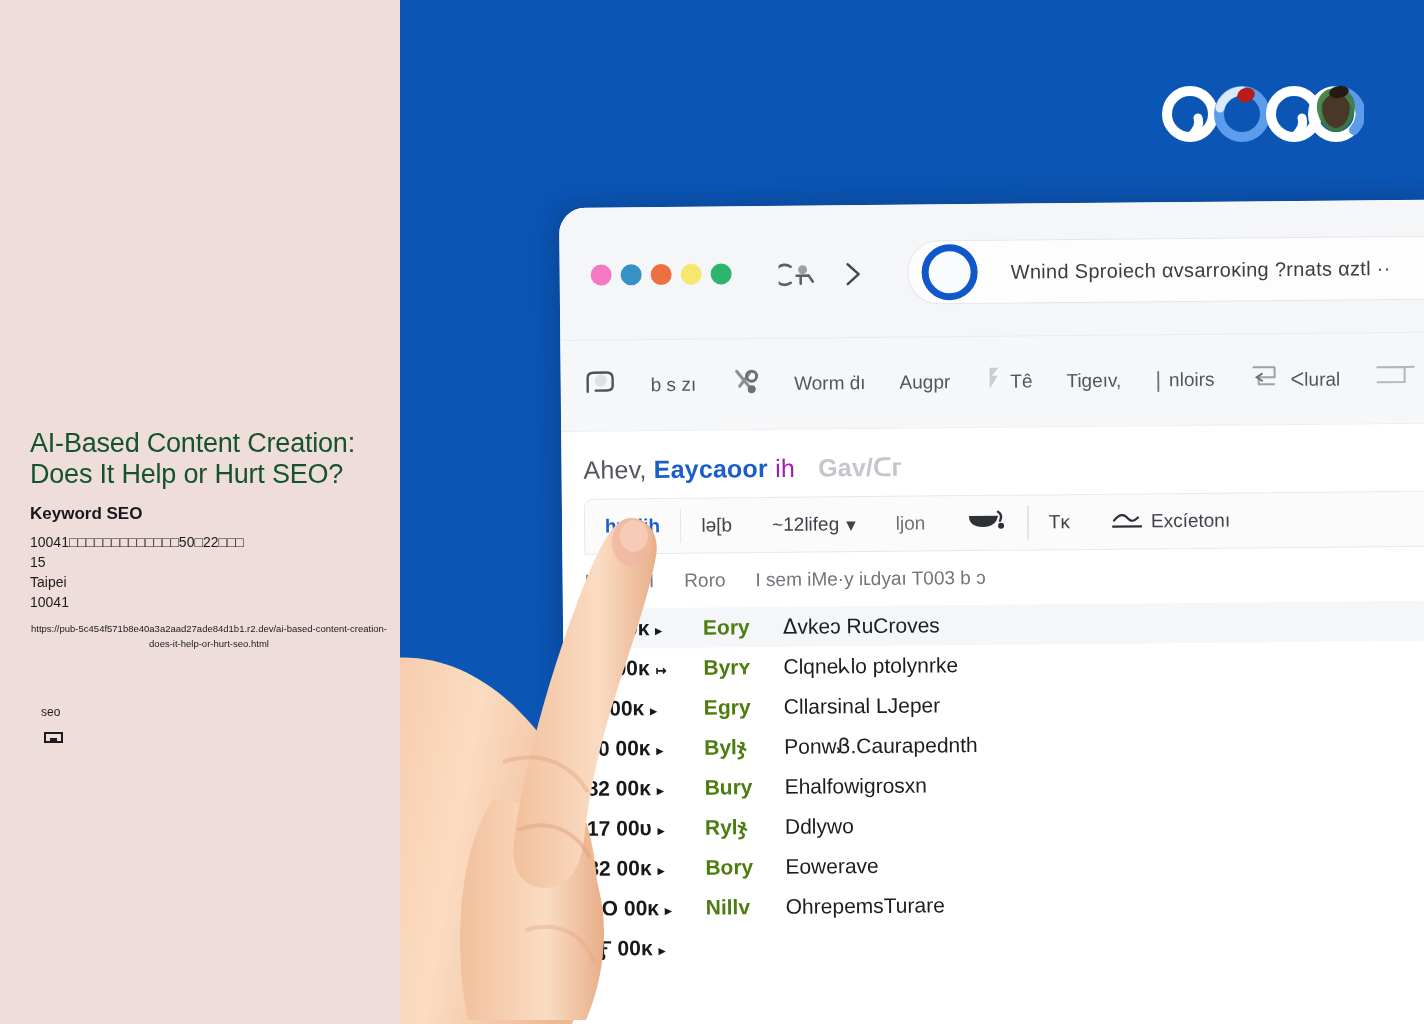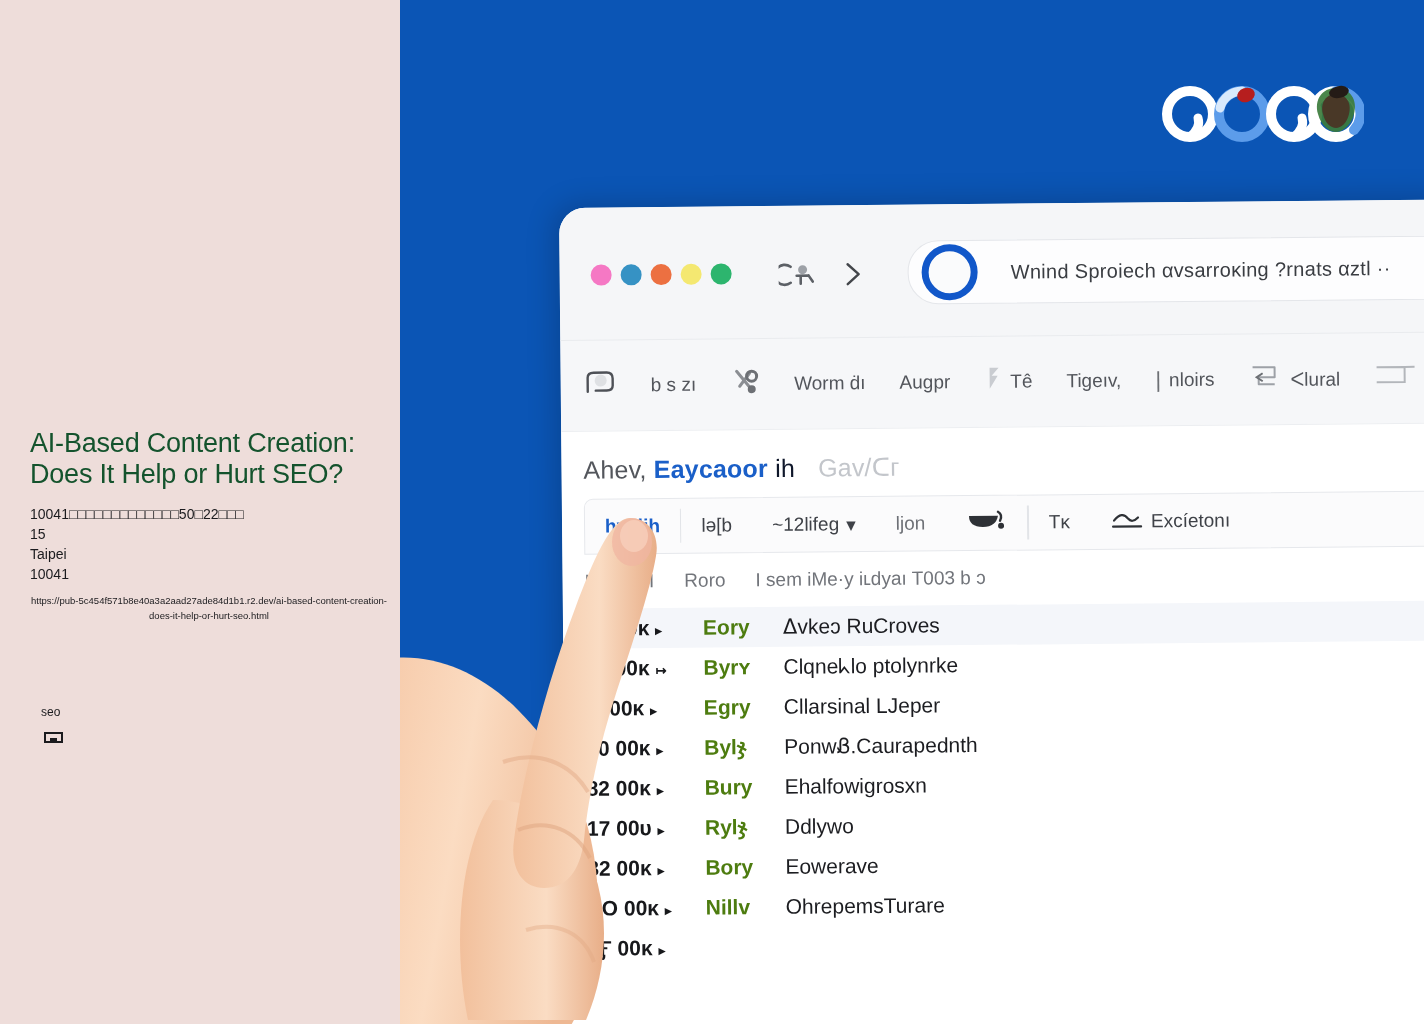--- a/index.html
+++ b/index.html
@@ -203,22 +203,22 @@
     border-top: 1px solid #eceef1;
   }
   #content-heading {
     padding: 24px 0 14px 22px;
     font-size: 25px;
     white-space: nowrap;
     letter-spacing: 0.2px;
   }
   .head-grey { color: #53565c; }
   .head-blue { color: #1a5fc8; font-weight: 700; }
-  .head-dark { color: #0f172a; margin-top: 8px; }
-  .head-faint { color: #c3c6cb; margin-left: 16px; }
+  .head-dark { color: #a21caf; margin-top: 8px; }
+  .head-faint { color: #c3c6cb; margin-left: 16px; font-weight: bold; }
 
   
   #filter-bar {
     margin: 0 0 0 22px;
     height: 54px;
     background: #fbfbfc;
     border: 1.5px solid #e6e8ec;
     border-radius: 9px 9px 0 0;
     display: flex;
     align-items: center;
@@ -591,20 +591,21 @@
       <path d="M120 330 C150 318 178 330 192 358" fill="none" stroke="#e0a783" stroke-width="4" opacity="0.55"></path>
       <path d="M105 262 C140 250 172 262 190 292" fill="none" stroke="#e0a783" stroke-width="4" opacity="0.45"></path>
 
       <path d="M128 430 C160 420 186 434 196 462" fill="none" stroke="#e0a783" stroke-width="4" opacity="0.4"></path>
     </svg>
   </div>
 
   <div id="left-panel">
     <div id="article-block">
       <h1 id="article-title">AI-Based Content Creation: Does It Help or Hurt SEO?</h1>
+      <h2 id="article-subtitle">Keyword SEO</h2>
       <p class="meta-line">10041□□□□□□□□□□□□□50□22□□□</p>
       <p class="meta-line">15</p>
       <p class="meta-line">Taipei</p>
       <p class="meta-line">10041</p>
       <div id="article-url">https://pub-5c454f571b8e40a3a2aad27ade84d1b1.r2.dev/ai-based-content-creation-does-it-help-or-hurt-seo.html</div>
     </div>
 
     <div id="tag-word">seo</div>
     <div id="tag-icon">
       <svg viewBox="0 0 20 13" width="20" height="13">

